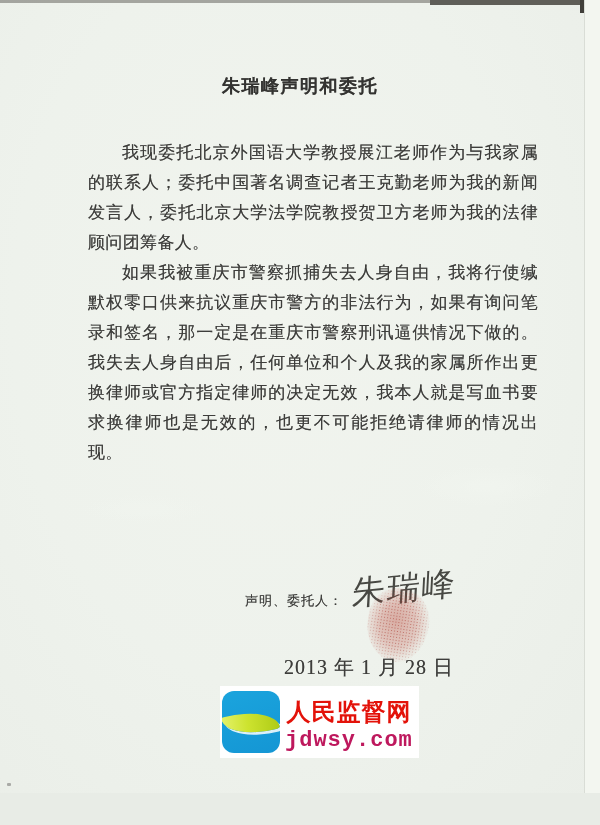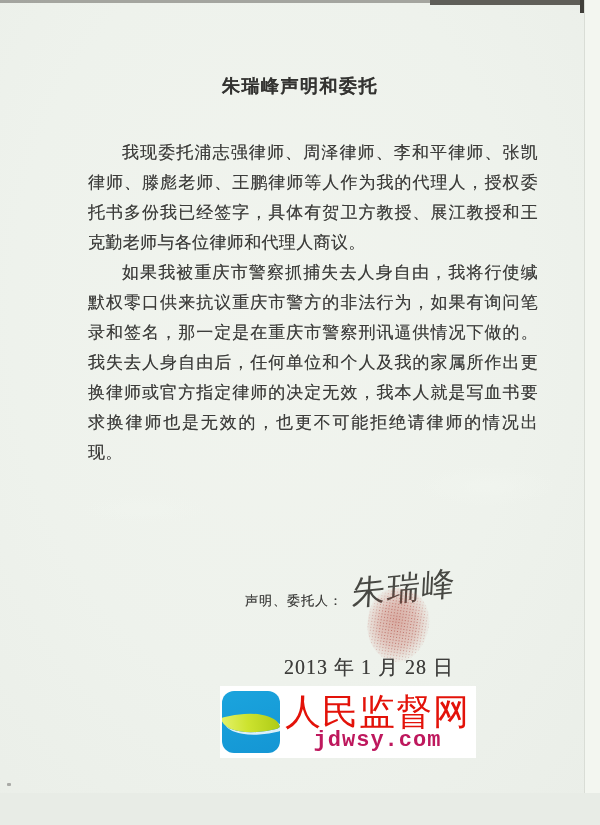--- a/index.html
+++ b/index.html
@@ -81,21 +81,21 @@
   .logo-leaf{
     position:absolute;left:1px;top:20px;width:55px;height:24px;
     background:linear-gradient(100deg,#e4f26a 0%,#cde32f 45%,#aecb16 100%);
     border-radius:4% 100% 8% 100%;
     transform:rotate(-14deg);
     box-shadow:2px 3px 0 rgba(255,255,255,.85);
   }
   .wm-text{display:flex;flex-direction:column;align-items:center;margin-left:5px;}
   .wm-name{
     font-family:"Liberation Sans","DejaVu Sans",sans-serif;
-    font-weight:normal;font-size:36px;line-height:37px;
+    font-weight:bold;font-size:24px;line-height:37px;
     color:#e31209;letter-spacing:1px;white-space:nowrap;
   }
   .wm-url{
     font-family:"Liberation Mono","DejaVu Sans Mono",monospace;
     font-weight:bold;font-size:22px;line-height:22px;
     color:#be185d;letter-spacing:1px;white-space:nowrap;
   }
 </style>
 </head>
 <body>
@@ -105,21 +105,21 @@
   <div class="scan-top-thin"></div>
   <div class="scan-top-dark"></div>
   <div class="scan-top-corner"></div>
   <div class="scan-right-strip"></div>
   <div class="scan-bottom-line"></div>
   <div class="scan-speck"></div>
 
   <h1 class="doc-title">朱瑞峰声明和委托</h1>
 
   <div class="doc-body">
-    <p>我现委托浦志强律师、周泽律师、李和平律师、张凯律师、滕彪老师、王鹏律师等人作为我的代理人，授权委托书多份我已经签字，具体有贺卫方教授、展江教授和王克勤老师与各位律师和代理人商议。</p>
+    <p>我现委托北京外国语大学教授展江老师作为与我家属的联系人；委托中国著名调查记者王克勤老师为我的新闻发言人，委托北京大学法学院教授贺卫方老师为我的法律顾问团筹备人。</p>
     <p>如果我被重庆市警察抓捕失去人身自由，我将行使缄默权零口供来抗议重庆市警方的非法行为，如果有询问笔录和签名，那一定是在重庆市警察刑讯逼供情况下做的。我失去人身自由后，任何单位和个人及我的家属所作出更换律师或官方指定律师的决定无效，我本人就是写血书要求换律师也是无效的，也更不可能拒绝请律师的情况出现。</p>
   </div>
 
   <div class="fade-patch-1"></div>
   <div class="fade-patch-2"></div>
 
   <span class="sig-label">声明、委托人：</span>
   <div class="sig-name">朱瑞峰</div>
   <div class="fingerprint"></div>
 

